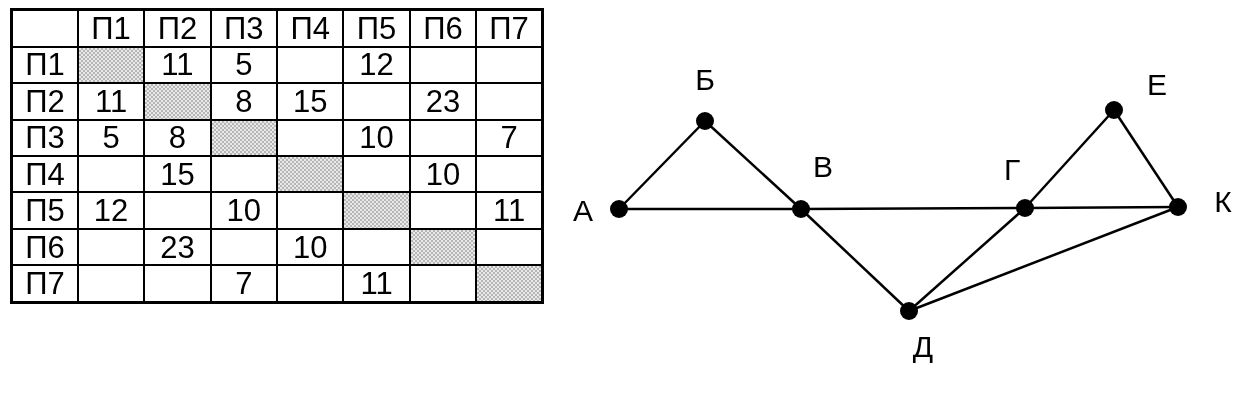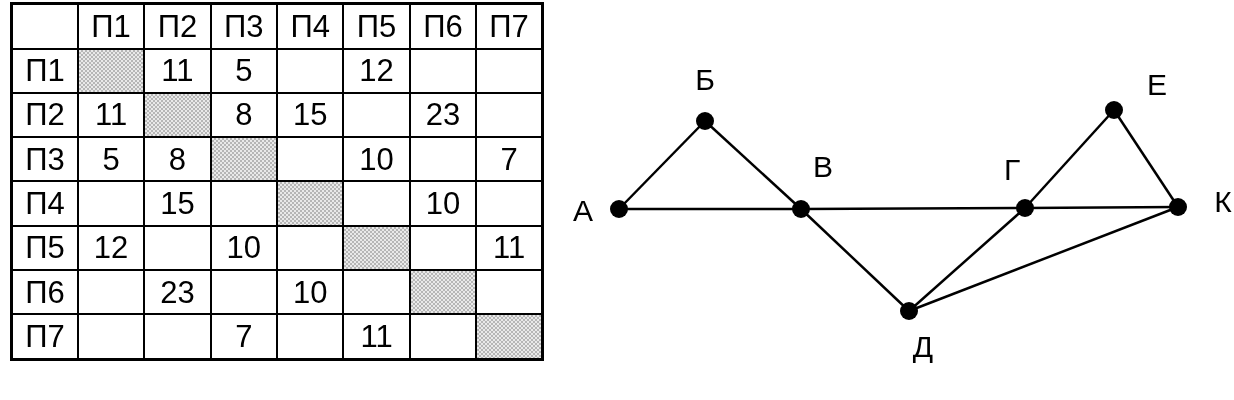--- a/index.html
+++ b/index.html
@@ -1,22 +1,22 @@
 <!DOCTYPE html>
 <html><head>
 <meta charset="utf-8">
 <style>
   html,body{margin:0;padding:0;background:#fff;}
   .canvas{
     position:relative;width:1234px;height:400px;background:#ffffff;overflow:hidden;
     font-family:"Liberation Sans","DejaVu Sans",sans-serif;
   }
   table.matrix{
-    position:absolute;left:10px;top:2px;
-    width:534px;height:359px;
+    position:absolute;left:10px;top:8px;
+    width:534px;height:296px;
     border-collapse:collapse;table-layout:fixed;
     border:3px solid #000;
   }
   table.matrix td{
     border:2px solid #000;
     text-align:center;vertical-align:middle;
     font-size:31px;line-height:1;color:#000;
     padding:0;overflow:hidden;
   }
   table.matrix td.diag{

